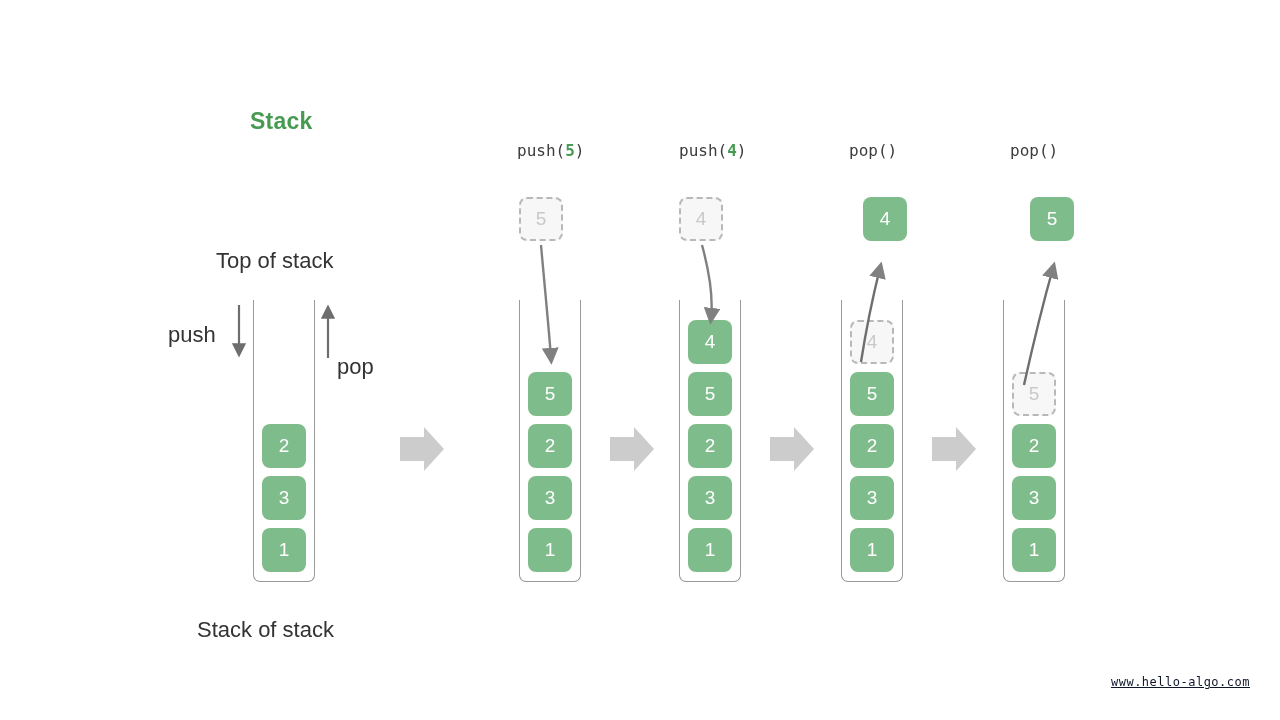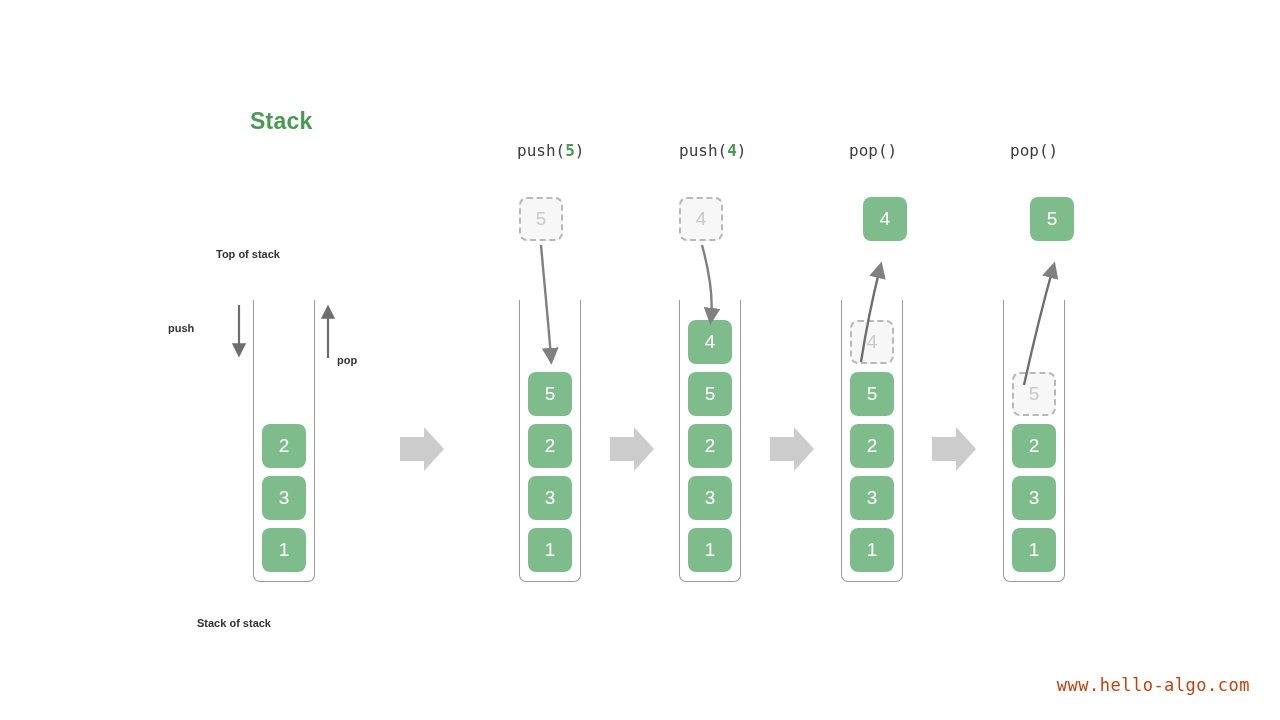--- a/index.html
+++ b/index.html
@@ -30,22 +30,22 @@
     left: 250px;
     top: 108px;
     font-size: 23px;
     font-weight: bold;
     color: #469A52;
     letter-spacing: .2px;
     white-space: nowrap;
   }
   .label-bold {
     position: absolute;
-    font-size: 11px;
-    font-weight: bold;
+    font-size: 22px;
+    font-weight: normal;
     color: #333333;
     white-space: nowrap;
   }
   .label-top     { left: 216px; top: 248px; }
   .label-bottom  { left: 197px; top: 617px; }
   .label-push    { left: 168px; top: 322px; }
   .label-pop     { left: 337px; top: 322px; margin-top: 32px; }
 
   .op-label {
     position: absolute;
@@ -56,24 +56,25 @@
     white-space: nowrap;
     letter-spacing: 0px;
   }
   .op-label .arg { color: #469A52; font-weight: bold; }
 
   .watermark {
     position: absolute;
     right: 30px;
     top: 675px;
     font-family: "DejaVu Sans Mono", "Liberation Mono", monospace;
-    font-size: 17px;
-    color: #c2410c;
+    font-size: 12px;
+    color: #0f172a;
     letter-spacing: .5px;
     white-space: nowrap;
+    text-decoration: underline;
   }
 
   
   .stack-col {
     position: absolute;
     top: 300px;
     width: 62px;
     height: 282px;
   }
   .stack-frame {

